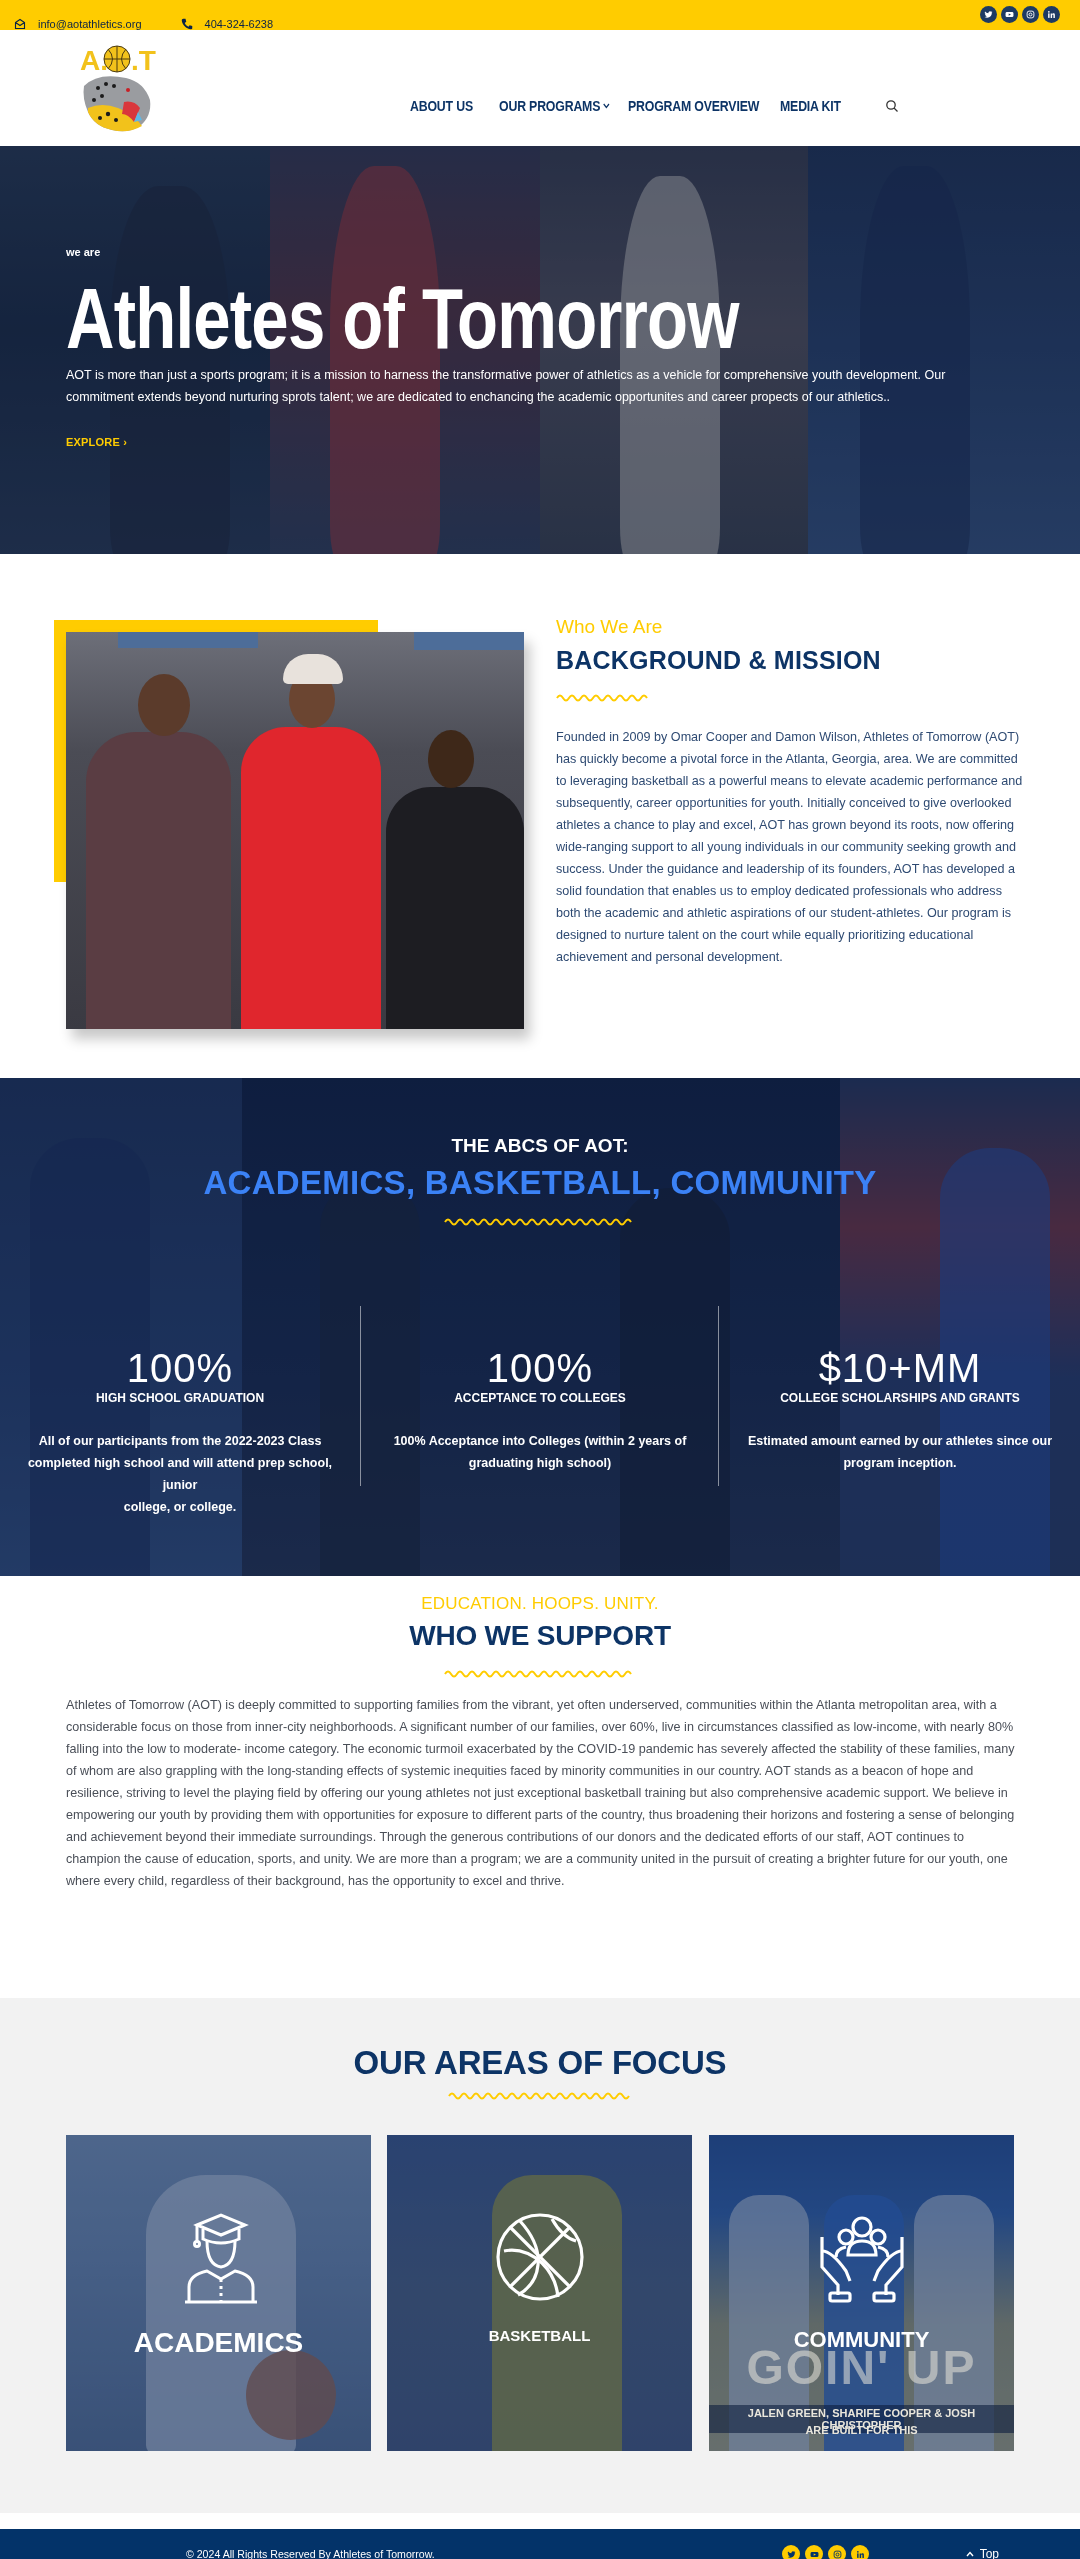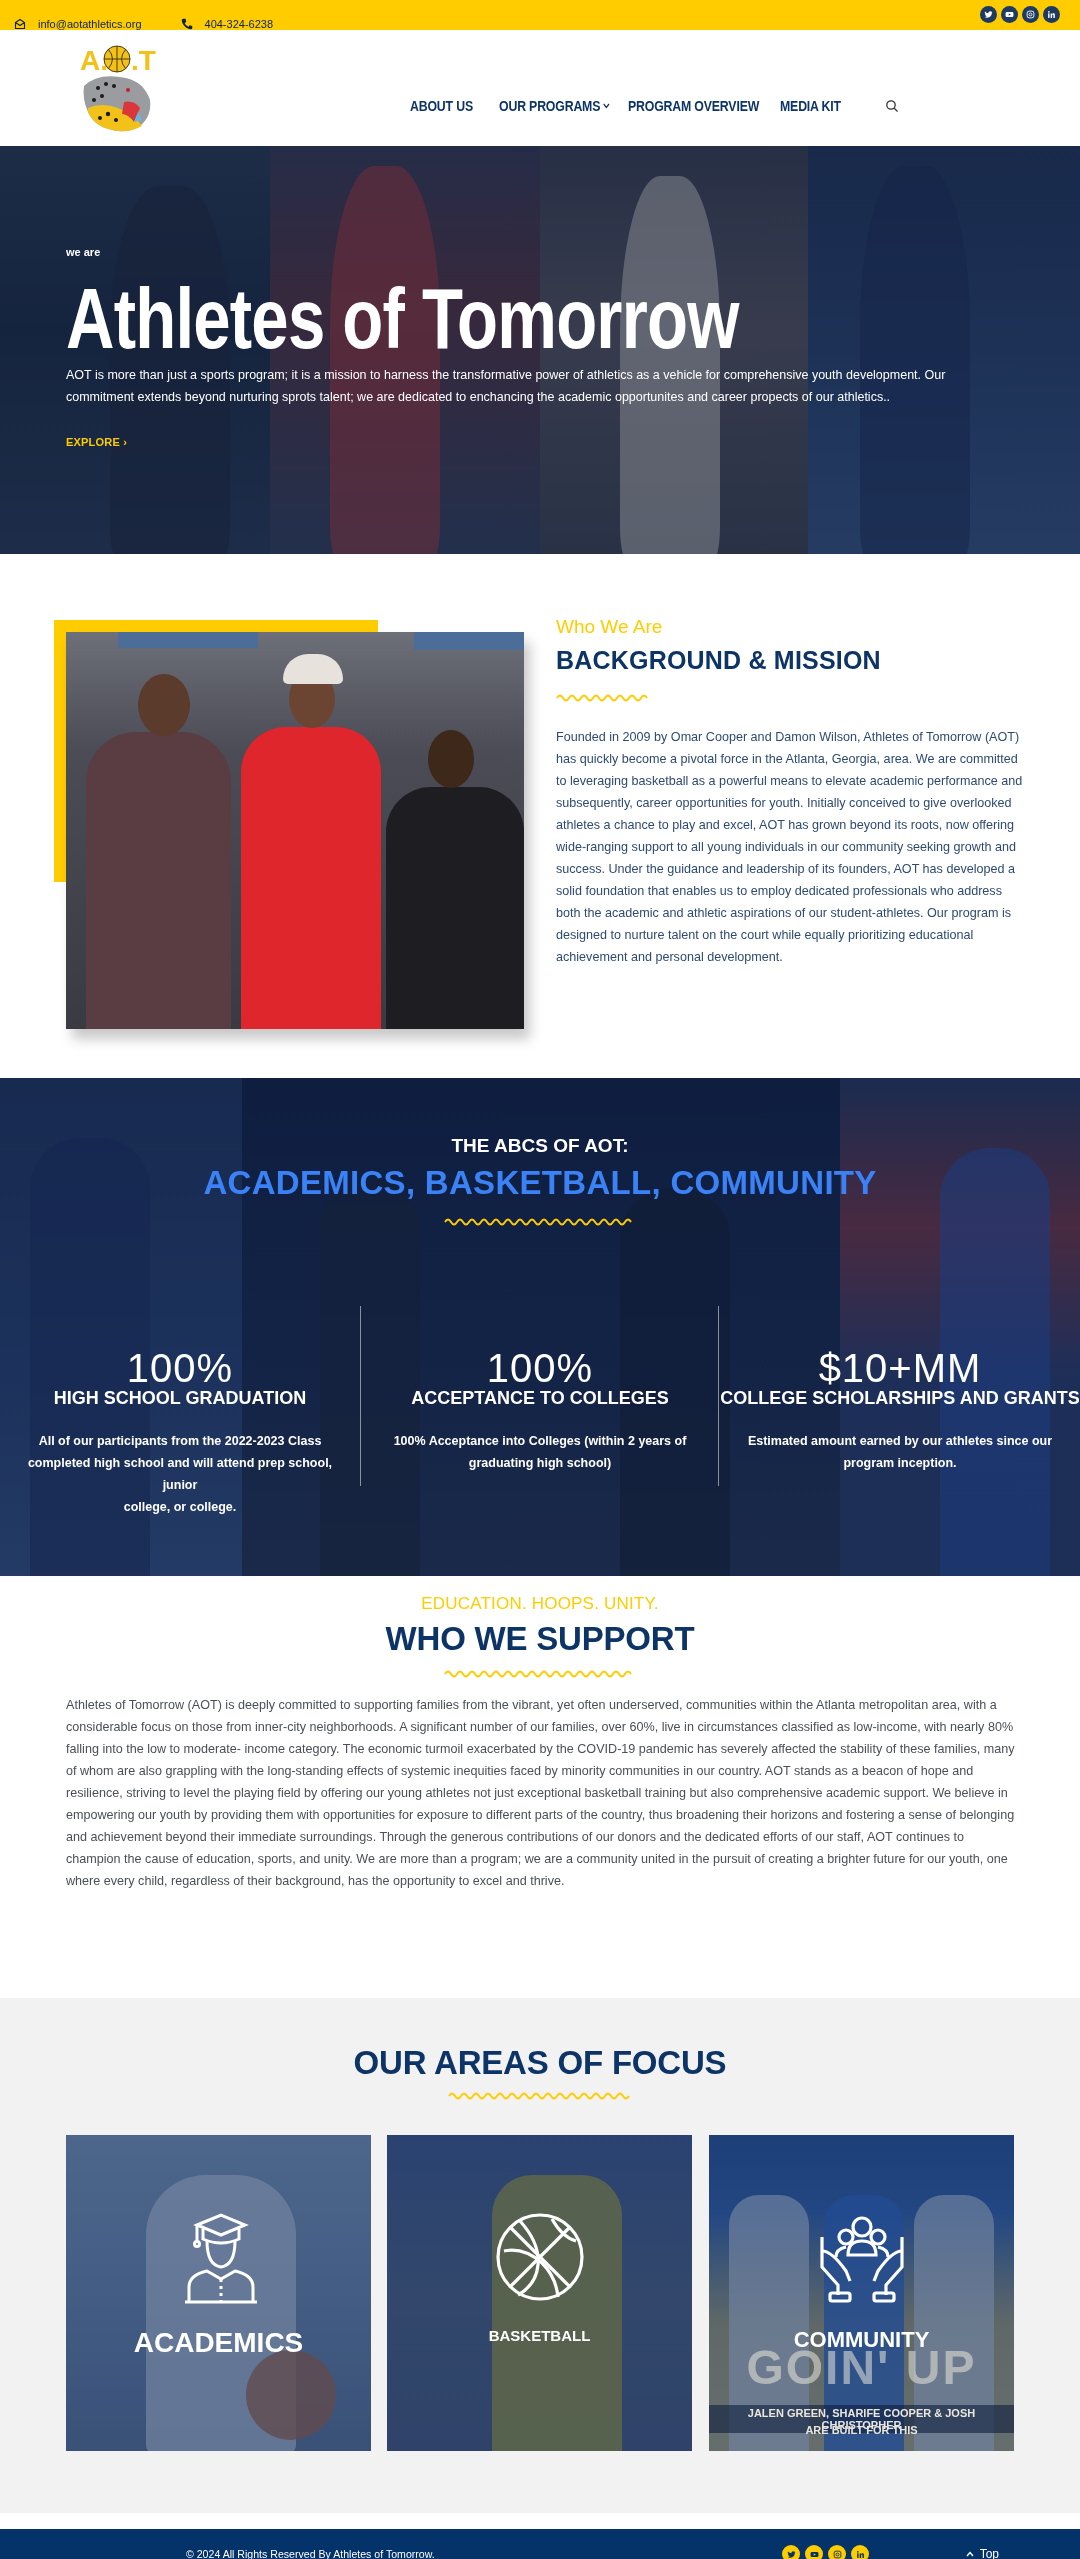--- a/index.html
+++ b/index.html
@@ -65,27 +65,27 @@
   .abcs .bg1 { position: absolute; left: 0; top: 0; width: 242px; height: 100%; background: linear-gradient(180deg,#233a66,#2e4c80 60%,#3c5f95); }
   .abcs .bg2 { position: absolute; left: 242px; top: 0; width: 598px; height: 100%; background: linear-gradient(180deg,#0f2042,#1b2d52 60%,#2a3a5a); }
   .abcs .bg3 { position: absolute; left: 840px; top: 0; width: 240px; height: 100%; background: linear-gradient(180deg,#2b3d66 0%,#8f3a45 30%,#30457a 60%,#2f4672 100%); }
   .abcs .shade { position: absolute; inset: 0; background: rgba(14,30,62,0.55); }
   .abcs .kicker { position: absolute; left: 0; width: 1080px; top: 57px; text-align: center; font-size: 19px; font-weight: bold; color: #ffffff; }
   .abcs h2 { position: absolute; left: 0; width: 1080px; top: 86px; text-align: center; font-size: 33px; font-weight: bold; color: #3b82f6; letter-spacing: 0.3px; }
   .abcs .wave { position: absolute; left: 444px; top: 138px; }
   .abcs .divider { position: absolute; top: 228px; width: 1px; height: 180px; background: rgba(255,255,255,0.5); }
   .stat { position: absolute; top: 268px; width: 360px; text-align: center; color: #ffffff; }
   .stat .num { font-size: 40px; font-weight: normal; line-height: 44px; letter-spacing: 1px; }
-  .stat .label { font-size: 18px; font-weight: bold; line-height: 16px; margin-top: 0; }
+  .stat .label { font-size: 12px; font-weight: bold; line-height: 16px; margin-top: 0; }
   .stat .desc { font-size: 12.5px; font-weight: bold; line-height: 22px; margin-top: 24px; padding: 0 18px; }
 
   
   .support { position: relative; height: 422px; background: #ffffff; }
   .support .kicker { position: absolute; left: 0; width: 1080px; text-align: center; top: 18px; font-size: 17px; color: #ffcc00; letter-spacing: 0.2px; }
-  .support h2 { position: absolute; left: 0; width: 1080px; text-align: center; top: 44px; font-size: 33px; font-weight: bold; color: #0d3466; letter-spacing: -0.2px; }
+  .support h2 { position: absolute; left: 0; width: 1080px; text-align: center; top: 44px; font-size: 28px; font-weight: bold; color: #0d3466; letter-spacing: -0.2px; }
   .support .wave { position: absolute; left: 444px; top: 92px; }
   .support .body { position: absolute; left: 66px; top: 118px; width: 950px; font-size: 12.6px; line-height: 22px; color: #4a4f58; }
 
   
   .focus { position: relative; height: 515px; background: #f2f2f2; }
   .focus h2 { position: absolute; left: 0; width: 1080px; text-align: center; top: 46px; font-size: 33px; font-weight: bold; color: #0d3466; letter-spacing: -0.2px; }
   .focus .wave { position: absolute; left: 448px; top: 92px; }
   .card { position: absolute; top: 137px; width: 305px; height: 316px; overflow: hidden; }
   .card .bg { position: absolute; inset: 0; }
   .card .shade { position: absolute; inset: 0; background: rgba(28,56,106,0.55); }

